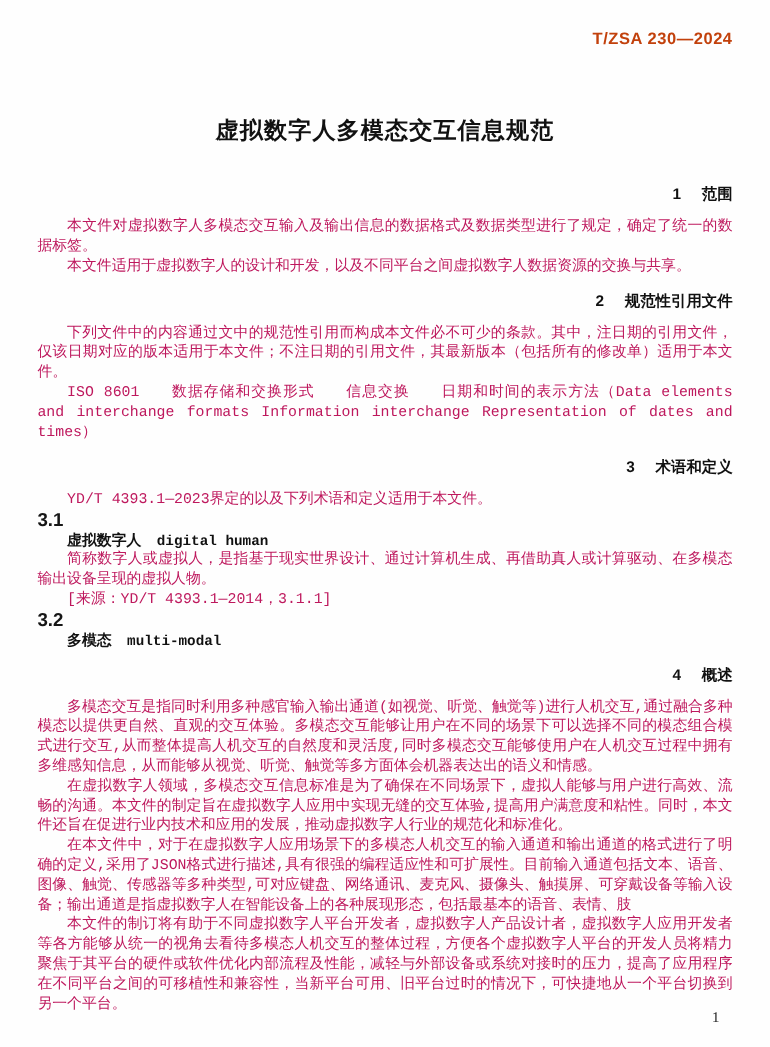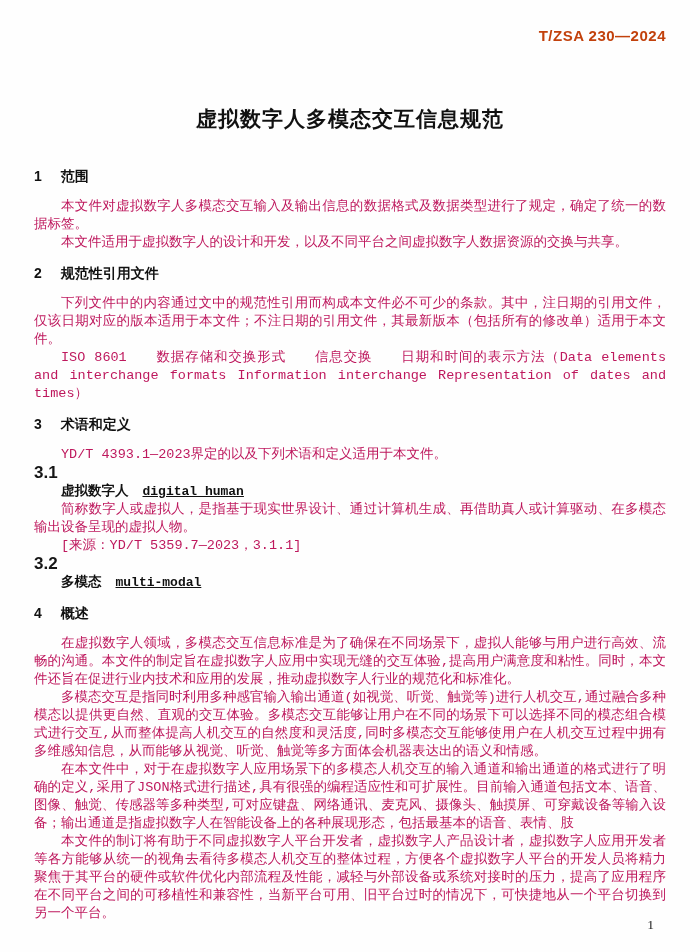--- a/index.html
+++ b/index.html
@@ -35,20 +35,21 @@
     line-height: 30px;
     color: #111111;
   }
   h2.sec {
     margin: 12px 0 13px 0;
     font-family: "Liberation Sans", "DejaVu Sans", sans-serif;
     font-size: 14px;
     font-weight: bold;
     line-height: 18px;
     color: #111111;
+    text-align: right;
   }
   h2.sec .sec-num { margin-right: 15px; }
   .para {
     margin: 0;
     font-size: 13.5px;
     line-height: 18px;
     text-align: justify;
     text-indent: 2em;
     color: #be185d;
     font-family: Liberation Mono, monospace;
@@ -72,21 +73,20 @@
     font-weight: bold;
     font-family: Liberation Sans, sans-serif;
     color: #111111;
   }
   .term-en {
     font-weight: bold;
     font-family: "Liberation Mono", "DejaVu Sans Mono", monospace;
     font-size: 13px;
     margin-left: 14px;
     color: #111111;
-    text-decoration: underline;
   }
   .page-num {
     position: absolute;
     bottom: 18px;
     right: 46px;
     font-size: 13.5px;
     line-height: 18px;
     font-family: "Liberation Serif", "DejaVu Serif", serif;
     color: #1d1d1d;
   }
@@ -118,31 +118,31 @@
     <span class="sec-num">3</span>
     <span class="sec-title">术语和定义</span>
   </h2>
   <p class="para">YD/T 4393.1—2023界定的以及下列术语和定义适用于本文件。</p>
 
   <p class="clause-num">3.1</p>
   <p class="term-line">
     <span class="term-zh">虚拟数字人</span><span class="term-en">digital human</span>
   </p>
   <p class="para">简称数字人或虚拟人，是指基于现实世界设计、通过计算机生成、再借助真人或计算驱动、在多模态输出设备呈现的虚拟人物。</p>
-  <p class="para source">[来源：YD/T 5359.7—2023，3.1.1]</p>
+  <p class="para source">[来源：YD/T 4393.1—2014，3.1.1]</p>
 
   <p class="clause-num">3.2</p>
   <p class="term-line">
     <span class="term-zh">多模态</span><span class="term-en">multi-modal</span>
   </p>
 
   <h2 class="sec">
     <span class="sec-num">4</span>
     <span class="sec-title">概述</span>
   </h2>
+  <p class="para">多模态交互是指同时利用多种感官输入输出通道(如视觉、听觉、触觉等)进行人机交互,通过融合多种模态以提供更自然、直观的交互体验。多模态交互能够让用户在不同的场景下可以选择不同的模态组合模式进行交互,从而整体提高人机交互的自然度和灵活度,同时多模态交互能够使用户在人机交互过程中拥有多维感知信息，从而能够从视觉、听觉、触觉等多方面体会机器表达出的语义和情感。</p>
   <p class="para">在虚拟数字人领域，多模态交互信息标准是为了确保在不同场景下，虚拟人能够与用户进行高效、流畅的沟通。本文件的制定旨在虚拟数字人应用中实现无缝的交互体验,提高用户满意度和粘性。同时，本文件还旨在促进行业内技术和应用的发展，推动虚拟数字人行业的规范化和标准化。</p>
-  <p class="para">多模态交互是指同时利用多种感官输入输出通道(如视觉、听觉、触觉等)进行人机交互,通过融合多种模态以提供更自然、直观的交互体验。多模态交互能够让用户在不同的场景下可以选择不同的模态组合模式进行交互,从而整体提高人机交互的自然度和灵活度,同时多模态交互能够使用户在人机交互过程中拥有多维感知信息，从而能够从视觉、听觉、触觉等多方面体会机器表达出的语义和情感。</p>
   <p class="para">在本文件中，对于在虚拟数字人应用场景下的多模态人机交互的输入通道和输出通道的格式进行了明确的定义,采用了JSON格式进行描述,具有很强的编程适应性和可扩展性。目前输入通道包括文本、语音、图像、触觉、传感器等多种类型,可对应键盘、网络通讯、麦克风、摄像头、触摸屏、可穿戴设备等输入设备；输出通道是指虚拟数字人在智能设备上的各种展现形态，包括最基本的语音、表情、肢</p>
   <p class="para">本文件的制订将有助于不同虚拟数字人平台开发者，虚拟数字人产品设计者，虚拟数字人应用开发者等各方能够从统一的视角去看待多模态人机交互的整体过程，方便各个虚拟数字人平台的开发人员将精力聚焦于其平台的硬件或软件优化内部流程及性能，减轻与外部设备或系统对接时的压力，提高了应用程序在不同平台之间的可移植性和兼容性，当新平台可用、旧平台过时的情况下，可快捷地从一个平台切换到另一个平台。</p>
 
   <div class="page-num">1</div>
 
 </div>
 
 </body></html>

